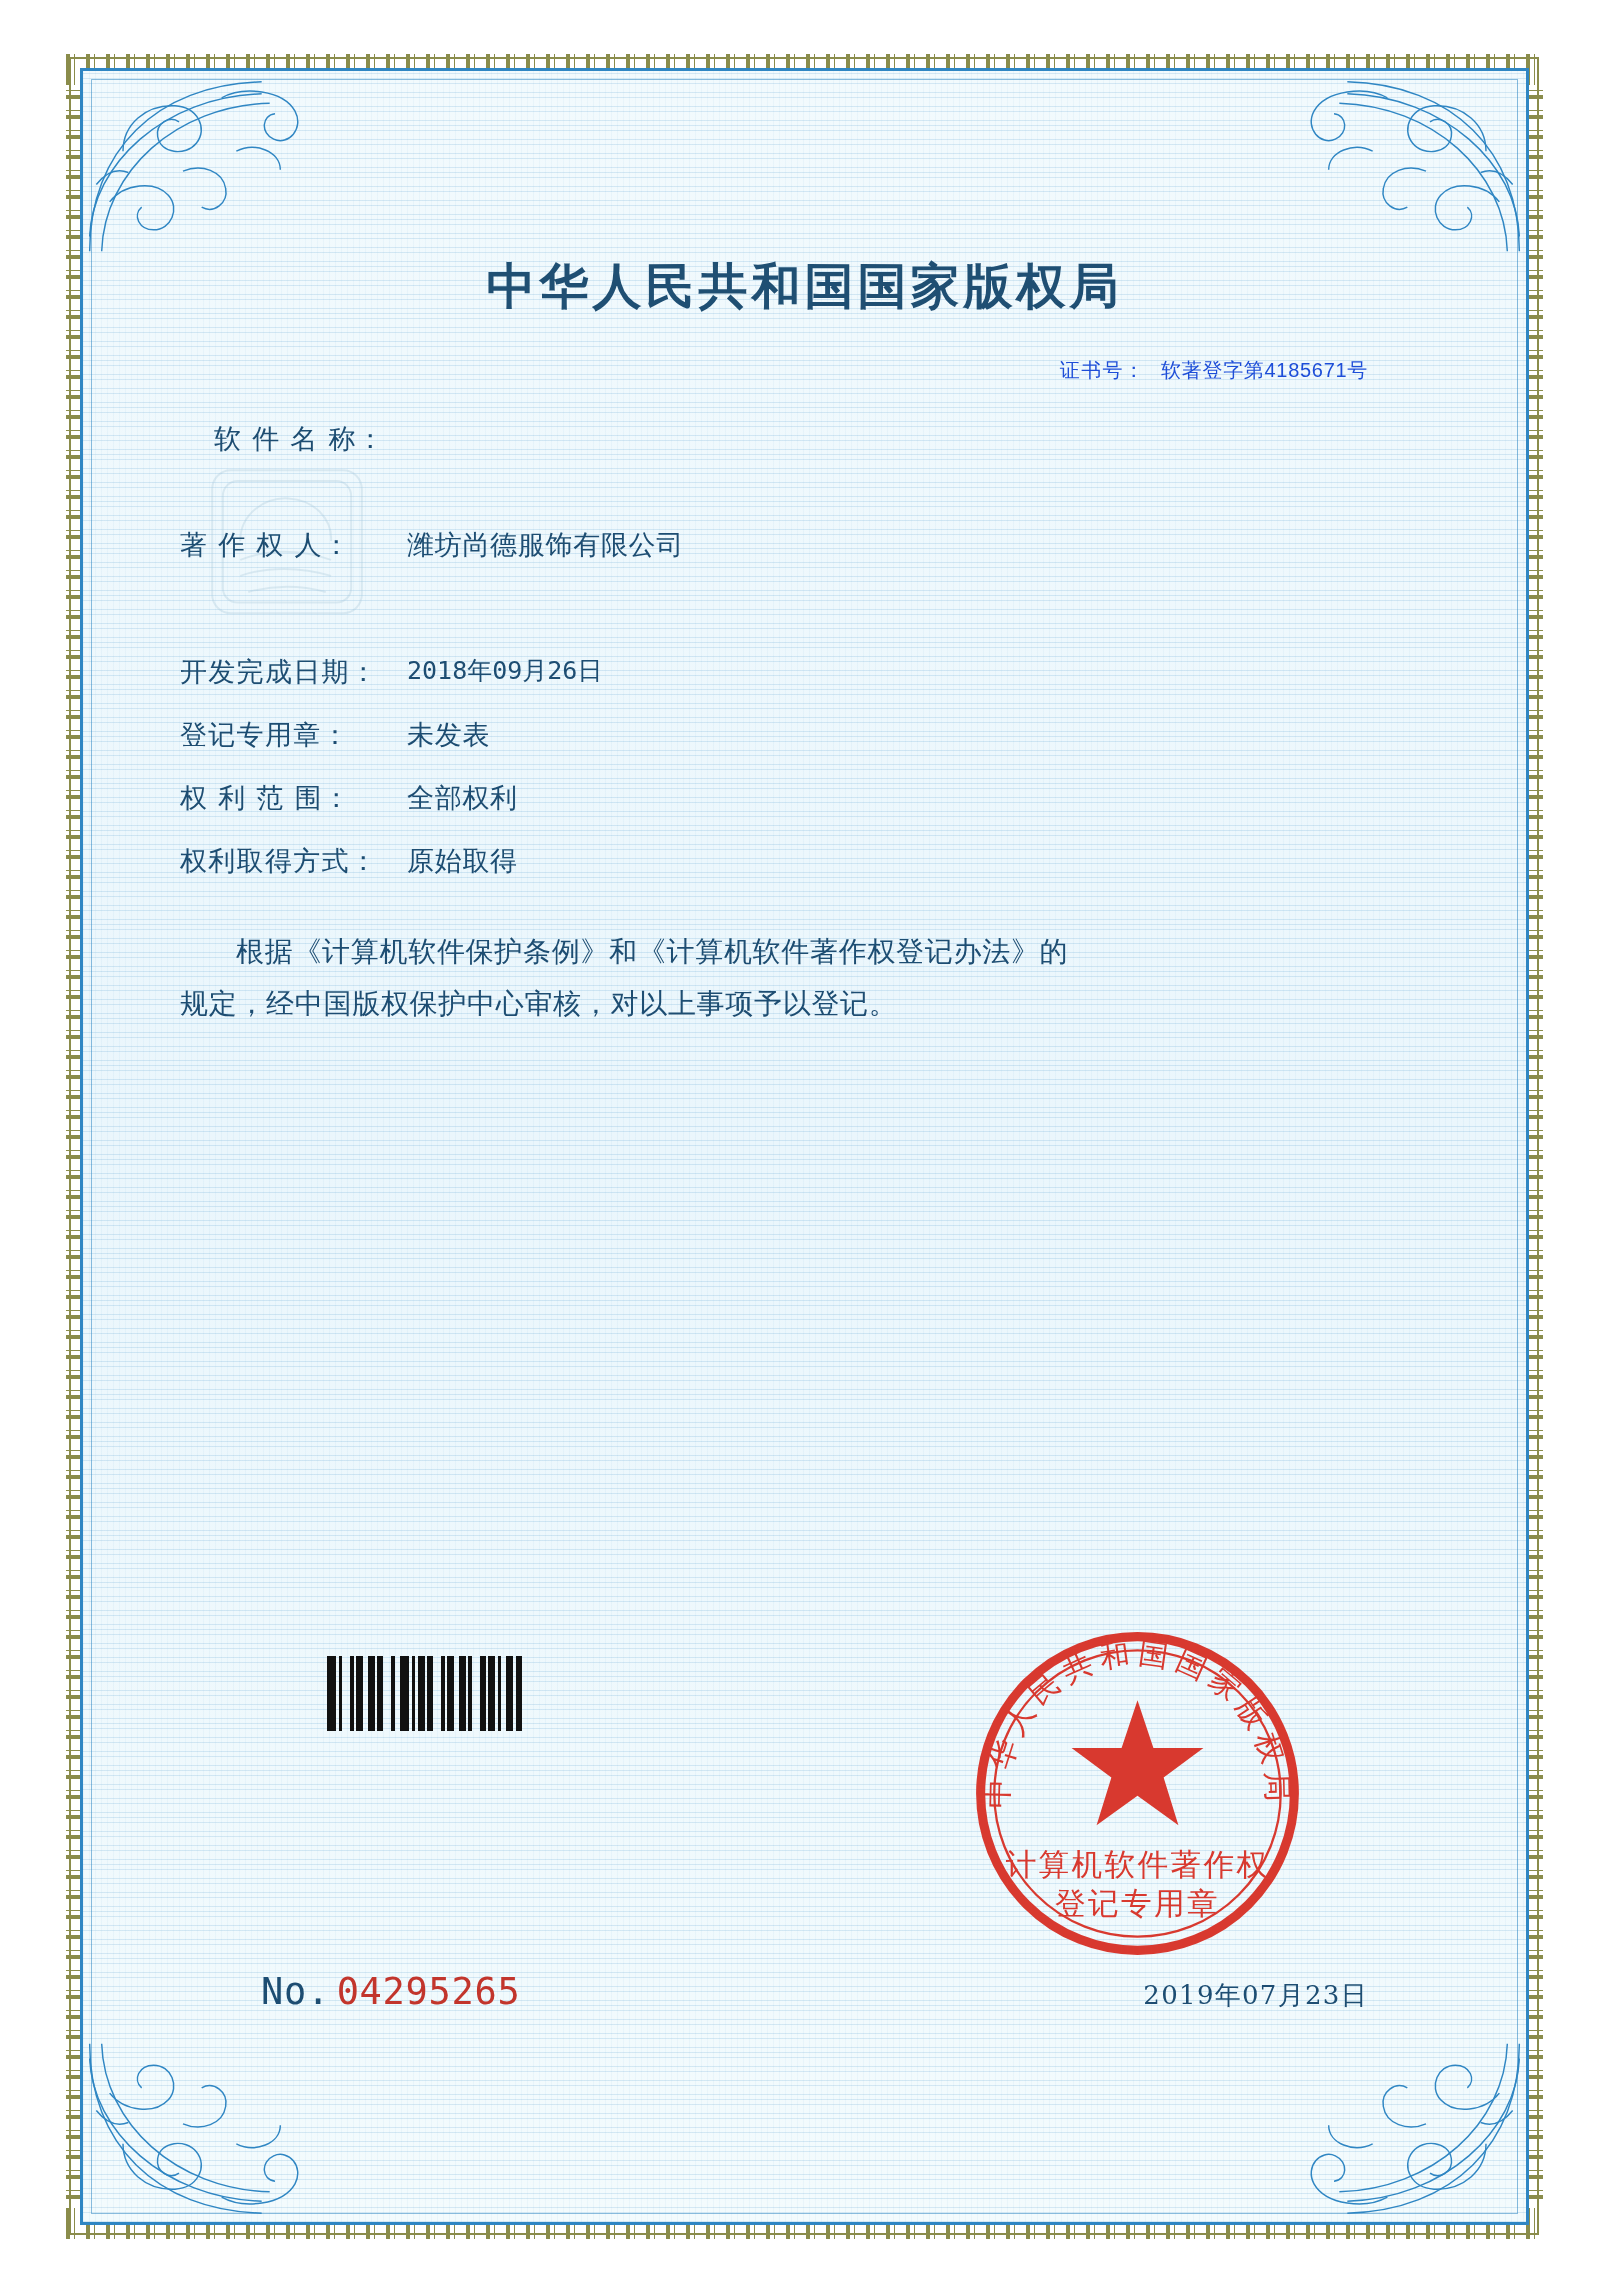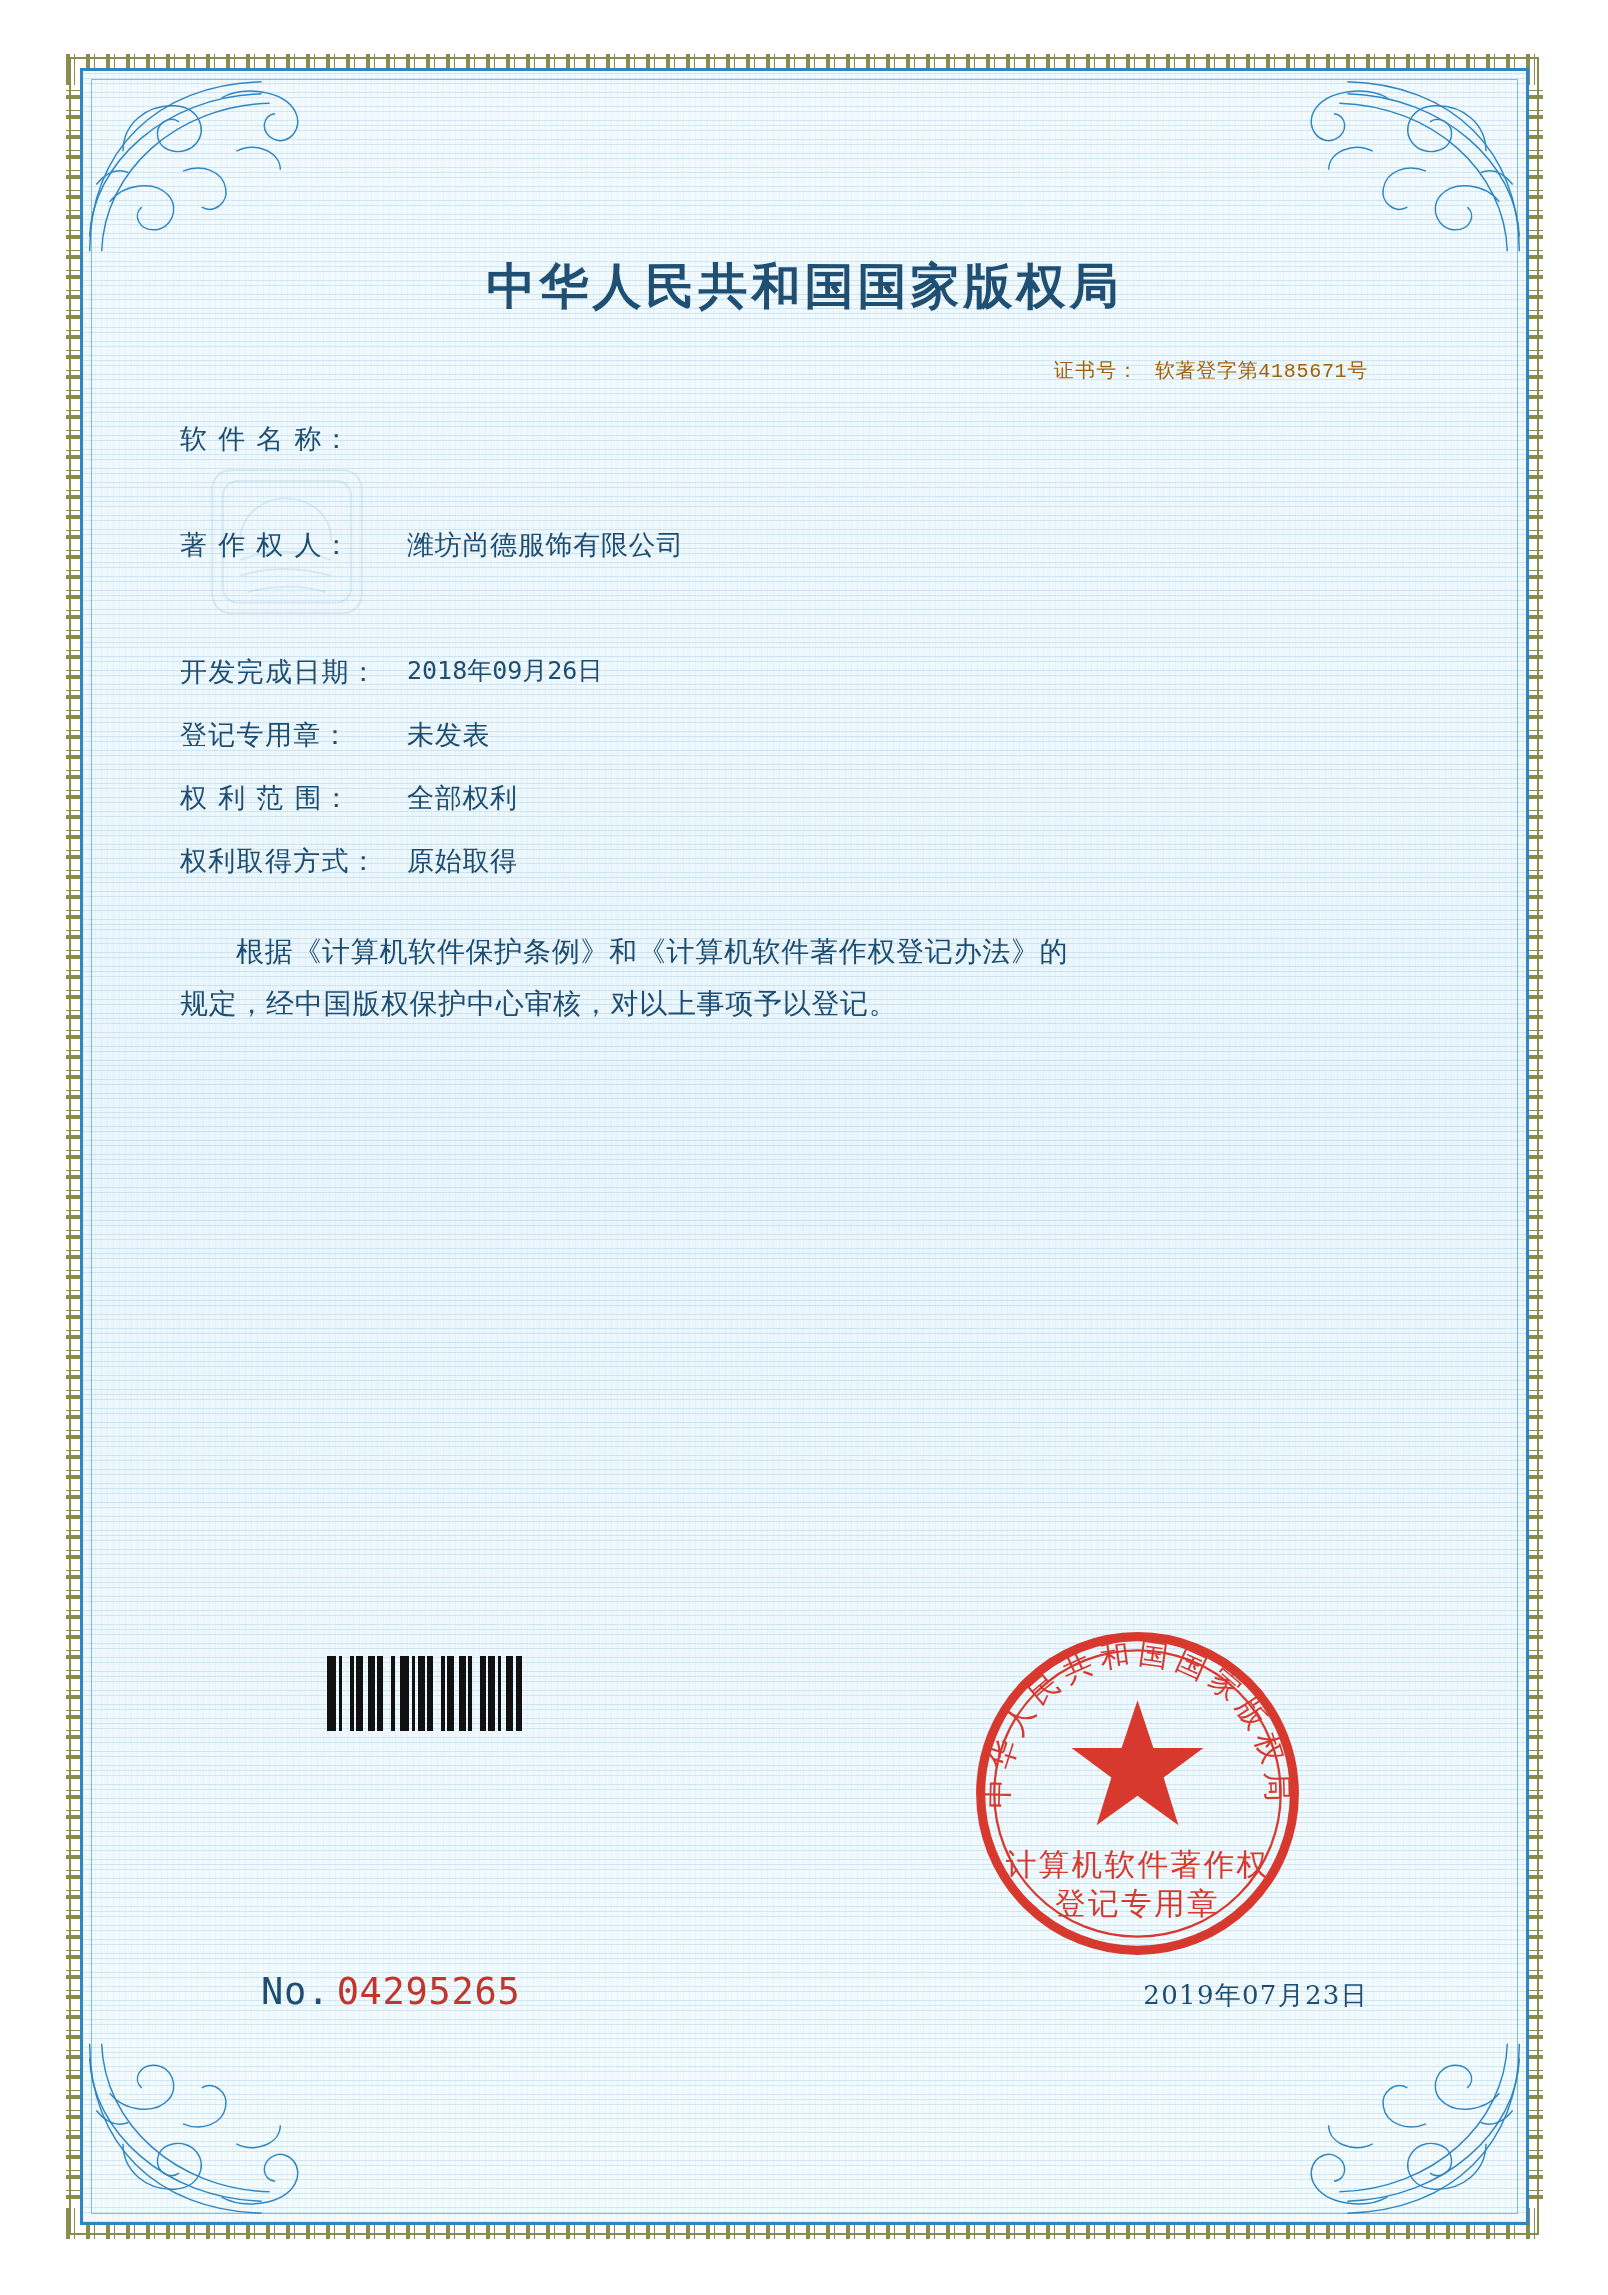--- a/index.html
+++ b/index.html
@@ -125,23 +125,23 @@
     color: #1f4f73;
     margin-top: 28px;
     font-weight: 700;
   }
 
   .cert-no {
     margin-top: 37px;
     padding-right: 134px;
     text-align: right;
     font-size: 20px;
-    color: #a16207;
+    color: #1d4ed8;
     letter-spacing: 0.7px;
-    font-family: Liberation Mono, monospace;
+    font-family: Liberation Sans, sans-serif;
   }
   .cert-no .label { letter-spacing: 1.3px; }
   .cert-no .value { margin-left: 16px; }
 
   .fields {
     margin-top: 37px;
     padding-left: 73px;
   }
   .field-row {
     display: flex;
@@ -164,21 +164,21 @@
   }
   .field-value .line2 {
     display: block;
     margin-top: 8px;
     font-family: "DejaVu Sans Mono", "Liberation Mono", monospace;
     font-size: 24px;
   }
   .gap-lg { height: 64px; }
   .gap-md { height: 35px; }
 
-  .field-row.tight { margin-bottom: 35px; }
+  .field-row.tight { margin-bottom: 35px; margin-left: 34px; }
 
   .mono-val {
     font-family: "DejaVu Sans Mono", "Liberation Mono", monospace;
     font-size: 25px;
     letter-spacing: 0px;
   }
 
   .statement {
     margin-top: 47px;
     padding-left: 73px;

